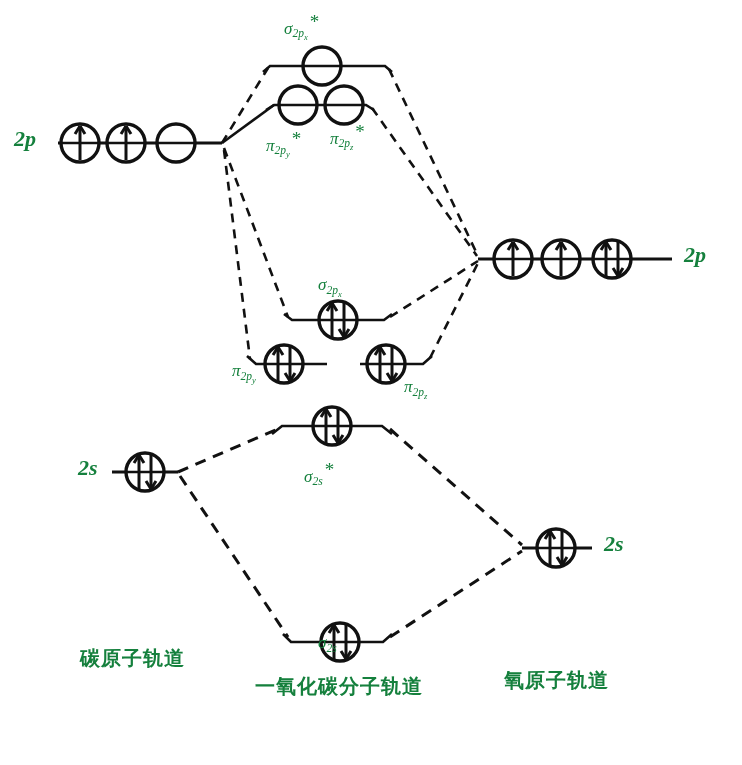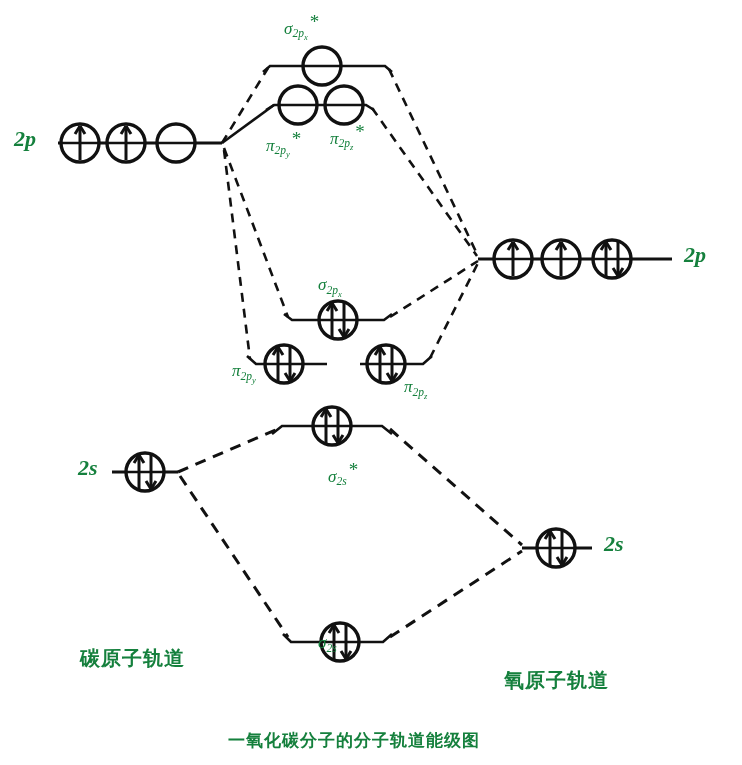--- a/index.html
+++ b/index.html
@@ -286,28 +286,28 @@
   </div>
 
   <div class="lbl orb-label" style="left:232px; top:362px;">
     <span>π</span><span class="sub"><span>2p</span><span class="subsub">y</span></span>
   </div>
 
   <div class="lbl orb-label" style="left:404px; top:362px;margin-top:16px;">
     <span>π</span><span class="sub"><span>2p</span><span class="subsub">z</span></span>
   </div>
 
-  <div class="lbl orb-label" style="left:328px; top:460px;">
+  <div class="lbl orb-label" style="left:304px; top:460px;">
     <span>σ</span><span class="sub"><span>2s</span></span><span class="star">*</span>
   </div>
 
   <div class="lbl orb-label" style="left:318px; top:634px;">
     <span>σ</span><span class="sub"><span>2s</span></span>
   </div>
 
   <div class="lbl cn" style="left:80px; top:648px;">碳原子轨道</div>
 
+  <div class="lbl cn" style="left:255px; top:676px;">一氧化碳分子轨道</div>
 
   <div class="lbl cn" style="left:504px; top:648px;margin-top:22px;">氧原子轨道</div>
 
-  <div class="lbl caption" style="left:228px; top:732px;">一氧化碳分子的分子轨道能级图</div>
 
 </div>
 
 </body></html>

